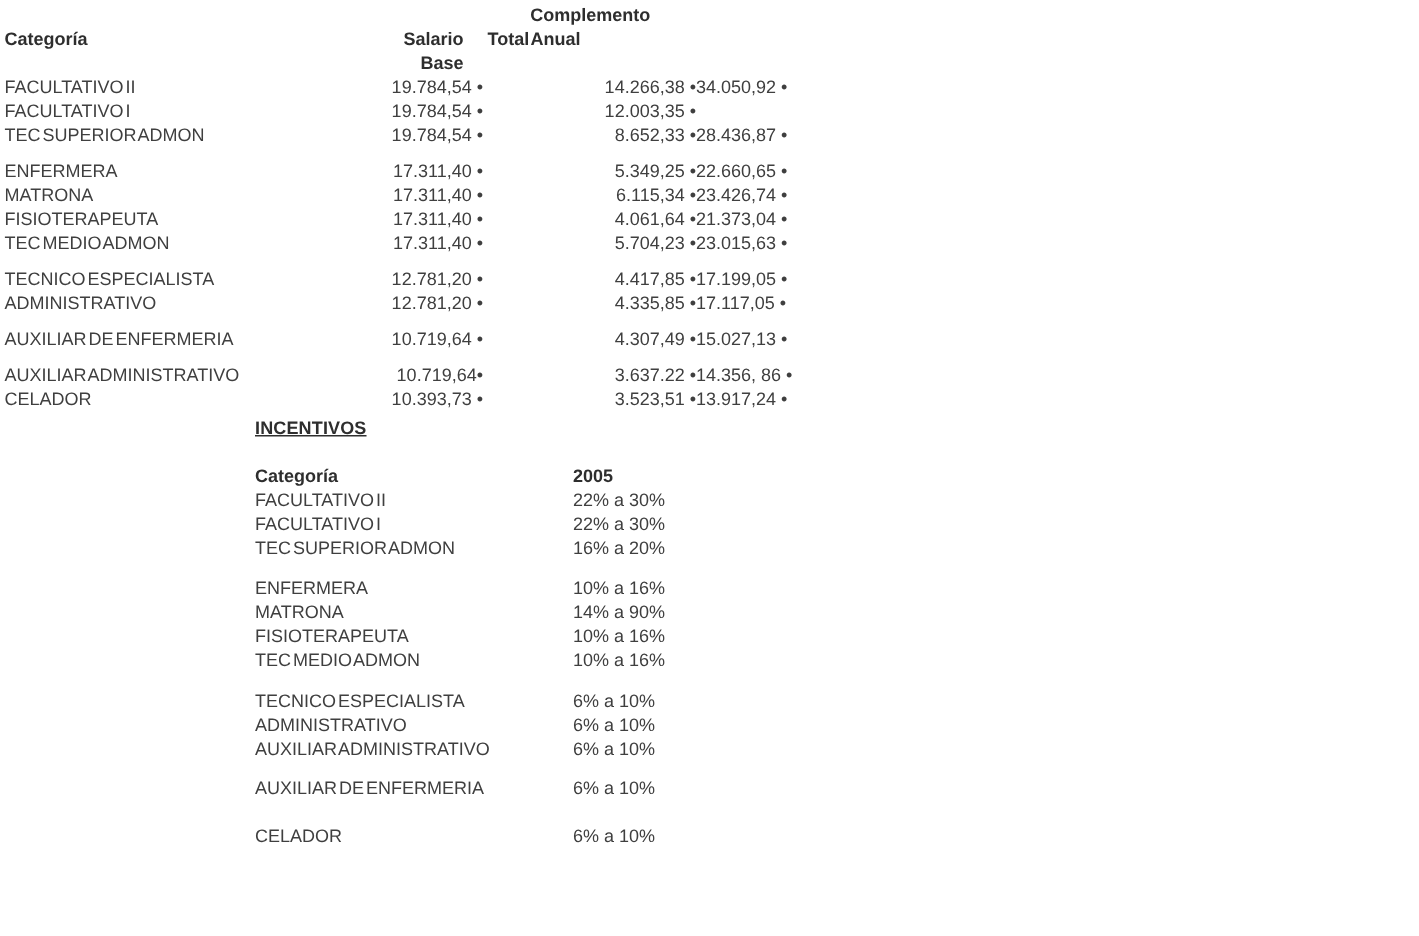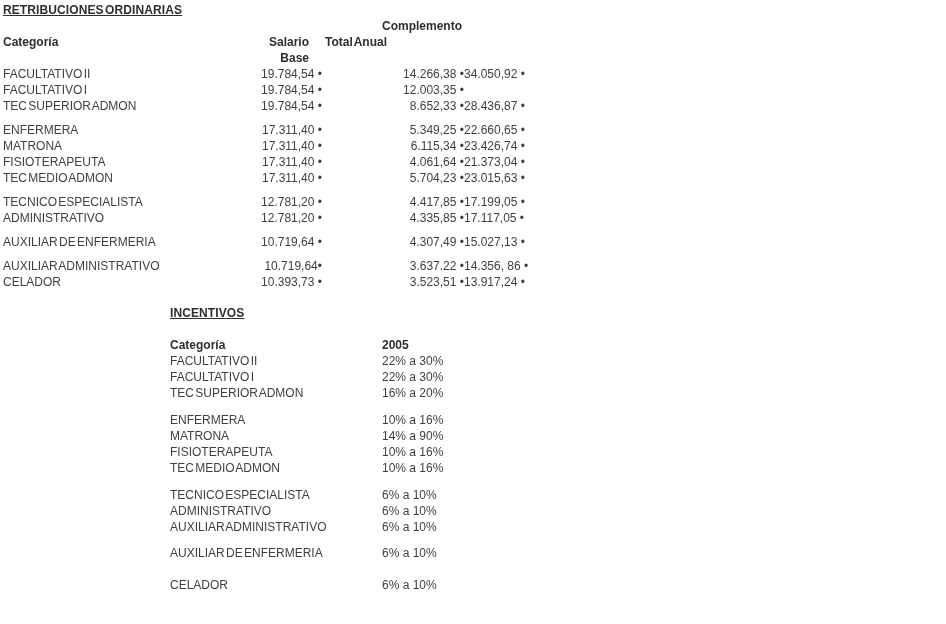--- a/index.html
+++ b/index.html
@@ -20,39 +20,38 @@
     line-height: 16px; word-spacing: -2px; letter-spacing: 0.1px;
   }
   .row { display: flex; line-height: 16px; }
   .c1 { width: 240px; text-align: left;  word-spacing: -2px; }
   .c2 { width: 82px;  text-align: right; padding-right: 3px; }
   .c3 { width: 139px; text-align: right; }
   .c4 { width: 149px; }
   .hdr { font-weight: bold; color: #2e2e2e; }
   .hdr div { word-spacing: -2px; }
   .hdr .c2 { padding-right: 16px; text-align: right; }
-  .hdr .c3 { padding-right: 2px; }
+  .hdr .c3 { padding-right: 2px; text-align: center; }
   .tgroup { margin-bottom: 8px; }
 
   
-  .incent { position: absolute; left: 170px; top: 305px; width: 312px; }
+  .incent { position: absolute; left: 170px; top: 277px; width: 312px; }
   .ihdr { margin-top: 16px; font-weight: bold; color: #2e2e2e; }
   .ic1 { width: 212px; text-align: left; word-spacing: -2px; }
   .ic2 { width: 100px; text-align: left; }
   .igroup { margin-bottom: 11px; }
   .igroup.gap-sm { margin-bottom: 10px; }
   .igroup.gap-lg { margin-bottom: 16px; }
 </style>
 </head>
 <body>
 
 <div class="sheet">
 
   <section class="retro">
-    <div class="doc-title">RETRIBUCIONES ORDINARIAS</div>
 
     <div class="row hdr">
       <div class="c1"></div>
       <div class="c2"></div>
       <div class="c3">Complemento</div>
       <div class="c4"></div>
     </div>
     <div class="row hdr">
       <div class="c1">Categoría</div>
       <div class="c2">Salario Base</div>

